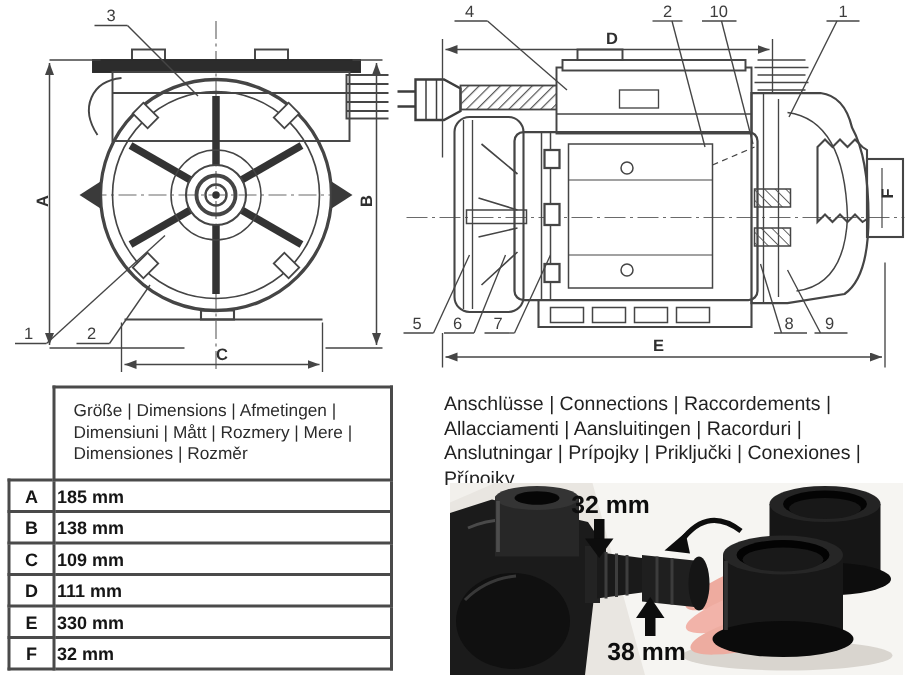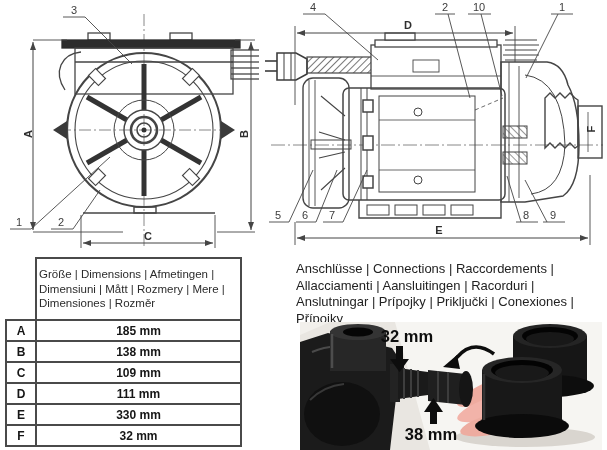--- a/index.html
+++ b/index.html
@@ -10,24 +10,24 @@
   .callout{font-size:11px;fill:#3d3d3d;}
   .dimlabel{font-size:11px;font-weight:600;fill:#2f2f2f;}
 
   .front-svg{position:absolute;left:3px;top:2px;}
   .side-svg{position:absolute;left:263px;top:0px;}
 
   
   .dim-table{position:absolute;left:5px;top:257px;border-collapse:collapse;table-layout:fixed;}
   .dim-table td{border:2px solid #4a4a4a;font-size:12px;color:#161616;}
   .dim-table td.blank{border:none;}
-  .dim-table td.hdr{width:199px;height:56px;padding:2px 2px;font-size:11.5px;line-height:1.3;
+  .dim-table td.hdr{width:199px;height:56px;padding:2px 12px;font-size:11.5px;line-height:1.3;
                     font-weight:400;color:#2b2b2b;vertical-align:middle;}
   .dim-table td.rowlabel{width:26px;height:17px;text-align:center;font-weight:700;}
-  .dim-table td.rowval{text-align:center;font-weight:700;}
+  .dim-table td.rowval{font-weight:700;}
 
   
   .connections-header{position:absolute;left:296px;top:261px;width:308px;
                       font-size:13px;line-height:1.27;color:#222;}
   .photo{position:absolute;left:300px;top:322px;width:302px;height:128px;}
   .photo-label{font-size:16.5px;font-weight:600;fill:#0d0d0d;}
 </style>
 </head>
 <body>
 

